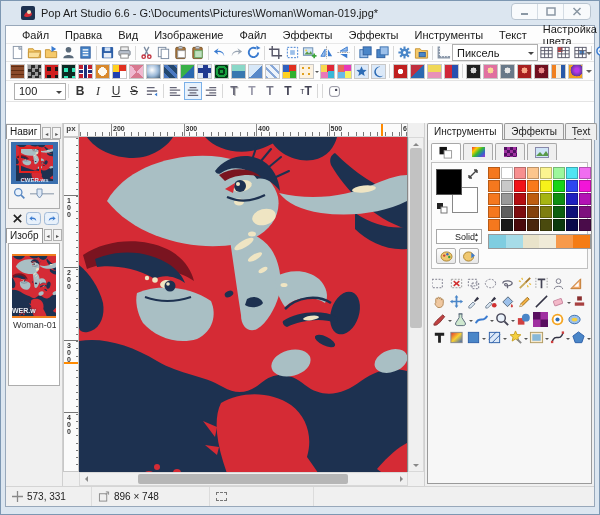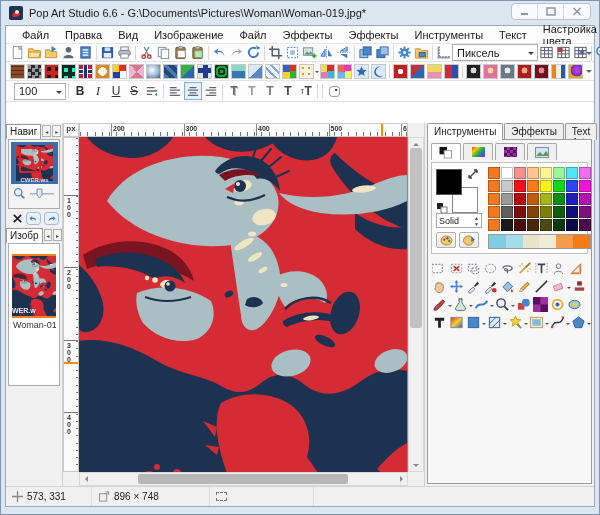--- a/index.html
+++ b/index.html
@@ -1,19 +1,19 @@
 <!DOCTYPE html>
 <html><head>
 <meta charset="utf-8">
 <style>
   * { margin:0; padding:0; box-sizing:border-box; }
   body { width:600px; height:515px; font-family:"Liberation Sans",sans-serif; font-size:11px; color:#1a1a1a; background:#dfe9f3; overflow:hidden; }
   #win { position:relative; width:600px; height:515px; background:#dce6f0; border:1px solid #7d97b2; }
   
-  #titlebar { position:absolute; left:0; top:0; right:0; height:24px; display:flex; align-items:center; padding-left:8px; }
+  #titlebar { position:absolute; left:12px; top:0; right:0; height:24px; display:flex; align-items:center; padding-left:8px; }
   #title-text { margin-left:6px; font-size:11px; color:#1a1a1a; }
   #win-controls { position:absolute; right:8px; top:2px; display:flex; border:1px solid #b8c4d0; border-radius:4px; background:#f8fafc; overflow:hidden; }
   .wbtn { width:26px; height:15px; display:flex; align-items:center; justify-content:center; border-right:1px solid #d4dce4; }
   .wbtn:last-child { border-right:none; }
   
   #app { position:absolute; left:4px; right:4px; top:24px; bottom:7px; background:#fff; border:1px solid #98a8ba; }
   #menubar { height:18px; display:flex; align-items:center; padding-left:8px; background:#fdfdfd; border-bottom:1px solid #e8e8e8; }
   .menu-item { padding:2px 8px; }
   .tb { display:flex; align-items:center; background:#fdfdfd; border-bottom:1px solid #e4e4e4; position:relative; }
   #toolbar1 { height:18px; padding-left:3px; }
@@ -24,21 +24,21 @@
   .eff { width:15px; height:15px; margin:0 1px; flex:none; border:1px solid #c8c8c8; }
   .combo { height:17px; background:#fff; border:1px solid #afafaf; display:flex; align-items:center; font-size:11px; padding-left:4px; position:relative; flex:none; }
   .combo .arr { position:absolute; right:3px; top:7px; width:0; height:0; border:3px solid transparent; border-top-color:#444; }
   .ovf { position:absolute; right:1px; top:2px; width:9px; height:14px; display:flex; flex-direction:column; align-items:center; justify-content:center; }
   .ovf i { width:0;height:0;border:3px solid transparent;border-top-color:#666; margin-top:3px;}
   .txtbtn { min-width:18px; height:18px; display:flex; align-items:center; justify-content:center; flex:none; font-size:12px; color:#333; }
   
   #content { position:absolute; left:0; top:97px; right:0; bottom:20px; background:#f0f0f0; }
   
   #sidebar { position:absolute; left:0; top:0; width:57px; bottom:0; background:#f0f0f0; border-right:1px solid #d0d0d0; }
-  .ptab { height:16px; display:flex; align-items:center; }
+  .ptab { height:16px; display:flex; align-items:flex-end; }
   .ptab .lbl { background:#fff; border:1px solid #9a9a9a; border-bottom:none; padding:1px 3px 2px; font-size:10px; }
   .spin { width:9px; height:12px; border:1px solid #b0b0b0; background:#f4f4f4; display:flex; align-items:center; justify-content:center; font-size:6px; color:#555; margin-left:1px; }
   #navbox { margin:0 2px; background:#f4f4f4; border:1px solid #adadad; height:70px; padding:2px; }
   #navthumb { width:47px; height:42px; background:#3a6fae; position:relative; overflow:hidden; }
   #navthumb svg.art { position:absolute; left:5px; top:3px; }
   #nav-vp { position:absolute; left:8px; top:5px; width:22px; height:26px; border:2px solid #e02020; }
   #nav-wm { position:absolute; left:0; right:0; bottom:1px; text-align:center; font-size:6px; font-weight:bold; color:#cfe3f5; }
   #navtools { display:flex; align-items:center; margin-top:3px; gap:3px; padding-left:2px; }
   #histrow { display:flex; align-items:center; gap:3px; padding:3px 0 2px 6px; }
   #imglist { margin:0 2px; background:#fff; border:1px solid #adadad; position:absolute; top:108px; bottom:2px; left:0; right:0; overflow:hidden; }
@@ -75,21 +75,21 @@
   .rtab.active { background:#fff; position:relative; z-index:2; font-size:10px; }
   #rbody { position:absolute; left:2px; right:2px; top:16px; bottom:2px; background:#f7f7f7; border:1px solid #9a9a9a; padding:3px; }
   #subtabs { display:flex; height:17px; margin-bottom:2px; }
   .stab { width:30px; height:17px; border:1px solid #a8a8a8; border-bottom:none; background:#efefef; margin-right:2px; display:flex; align-items:center; justify-content:center; border-radius:2px 2px 0 0; }
   .stab.active { background:#fff; }
   #colorbox { border:1px solid #c0c0c0; background:#fcfcfc; padding:4px; display:flex; gap:4px; }
   #fgbg { position:relative; width:44px; height:46px; flex:none; }
   #fg { position:absolute; left:0; top:2px; width:26px; height:26px; background:#000; border:1px solid #555; }
   #bg { position:absolute; left:16px; top:20px; width:26px; height:26px; background:#fff; border:1px solid #888; }
   #leftcol { width:48px; flex:none; }
-  #solid { width:46px; height:15px; border:1px solid #a8a8a8; background:#fff; font-size:9px; display:flex; align-items:center; padding-left:2px; position:relative; margin-top:0; }
+  #solid { width:46px; height:15px; border:1px solid #a8a8a8; background:#fff; font-size:9px; display:flex; align-items:center; padding-left:18px; position:relative; margin-top:16px; }
   #palbtns { display:flex; gap:3px; margin-top:4px; }
   .palbtn { width:20px; height:16px; border:1px solid #b0b0b0; border-radius:2px; background:linear-gradient(#fdfdfd,#e8e8e8); display:flex; align-items:center; justify-content:center; }
   #palette { flex:1; }
   #palgrid { display:grid; grid-template-columns:repeat(8,12px); grid-auto-rows:12px; gap:1px; }
   .pcell { border:1px solid rgba(0,0,0,.25); }
   #recent { display:flex; margin-top:3px; height:15px; border:1px solid #999; }
   #recent div { flex:1; }
   #toolgrid { margin-top:6px; }
   .toolrow { display:flex; align-items:center; height:17px; margin-bottom:1px; }
   .tool { width:17px; height:16px; display:flex; align-items:center; justify-content:center; flex:none; }

